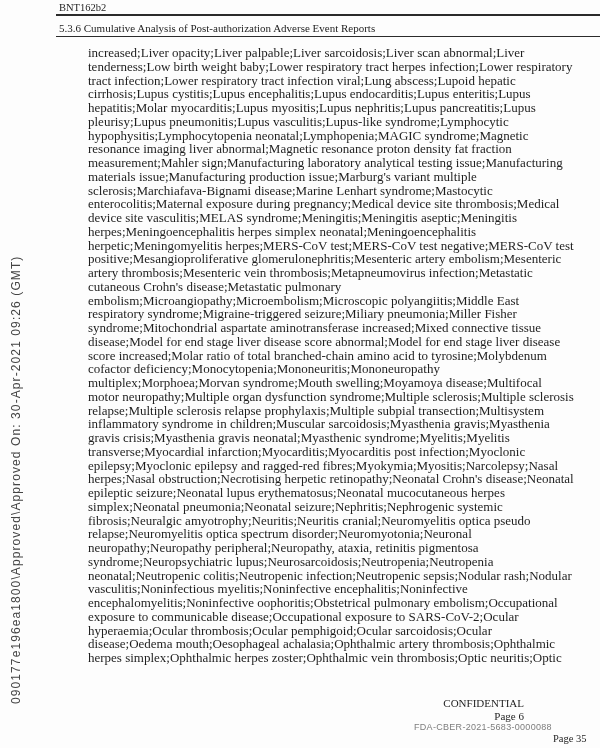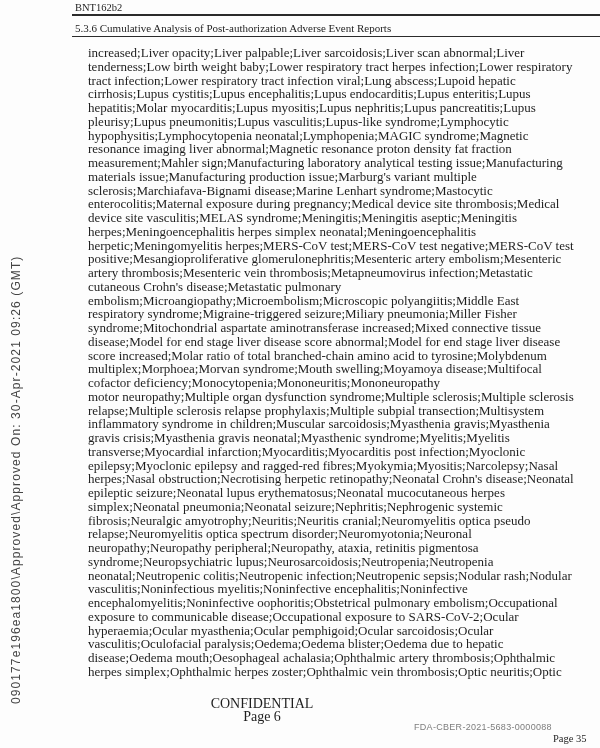--- a/index.html
+++ b/index.html
@@ -20,40 +20,40 @@
     transform-origin: 0 0;
     transform: rotate(-90deg);
     font-family: "Liberation Sans", sans-serif;
     font-size: 12px;
     letter-spacing: 1.1px;
     color: #444;
     white-space: nowrap;
   }
 
   
-  .header { position: absolute; left: 72px; top: 2px; right: 0; }
+  .header { position: absolute; left: 56px; top: 2px; right: 0; }
   .doc-id { font-size: 10.5px; padding-left: 3px; }
   .rule-thick { border-top: 2px solid #2b2b2b; margin-top: 1px; }
   .section-title { font-size: 11px; padding-left: 3px; margin-top: 6px; }
   .rule-thin { border-top: 1px solid #2b2b2b; margin-top: 2px; }
 
   
   .body-text {
     position: absolute;
     left: 88px; top: 46px;
     font-size: 13px;
     line-height: 13.75px;
     white-space: nowrap;
   }
   .body-text .line { height: 13.75px; }
 
   
   .footer-center {
     position: absolute; left: 0; top: 697px; width: 524px;
-    text-align: center; font-size: 14px; line-height: 13px;
+    text-align: right; font-size: 11px; line-height: 13px;
   }
   .fda-stamp {
     position: absolute; left: 414px; top: 722px;
     font-family: "Liberation Sans", sans-serif;
     font-size: 9px; font-weight: 400;
     letter-spacing: 0.3px;
     color: #7d7d7d;
   }
   .page-number {
     position: absolute; left: 553px; top: 733px;
@@ -91,41 +91,40 @@
       <div class="line">herpes;Meningoencephalitis herpes simplex neonatal;Meningoencephalitis</div>
       <div class="line">herpetic;Meningomyelitis herpes;MERS-CoV test;MERS-CoV test negative;MERS-CoV test</div>
       <div class="line">positive;Mesangioproliferative glomerulonephritis;Mesenteric artery embolism;Mesenteric</div>
       <div class="line">artery thrombosis;Mesenteric vein thrombosis;Metapneumovirus infection;Metastatic</div>
       <div class="line">cutaneous Crohn's disease;Metastatic pulmonary</div>
       <div class="line">embolism;Microangiopathy;Microembolism;Microscopic polyangiitis;Middle East</div>
       <div class="line">respiratory syndrome;Migraine-triggered seizure;Miliary pneumonia;Miller Fisher</div>
       <div class="line">syndrome;Mitochondrial aspartate aminotransferase increased;Mixed connective tissue</div>
       <div class="line">disease;Model for end stage liver disease score abnormal;Model for end stage liver disease</div>
       <div class="line">score increased;Molar ratio of total branched-chain amino acid to tyrosine;Molybdenum</div>
+      <div class="line">cofactor deficiency;Monocytopenia;Mononeuritis;Mononeuropathy</div>
       <div class="line">multiplex;Morphoea;Morvan syndrome;Mouth swelling;Moyamoya disease;Multifocal</div>
-      <div class="line">cofactor deficiency;Monocytopenia;Mononeuritis;Mononeuropathy</div>
       <div class="line">motor neuropathy;Multiple organ dysfunction syndrome;Multiple sclerosis;Multiple sclerosis</div>
       <div class="line">relapse;Multiple sclerosis relapse prophylaxis;Multiple subpial transection;Multisystem</div>
       <div class="line">inflammatory syndrome in children;Muscular sarcoidosis;Myasthenia gravis;Myasthenia</div>
       <div class="line">gravis crisis;Myasthenia gravis neonatal;Myasthenic syndrome;Myelitis;Myelitis</div>
       <div class="line">transverse;Myocardial infarction;Myocarditis;Myocarditis post infection;Myoclonic</div>
       <div class="line">epilepsy;Myoclonic epilepsy and ragged-red fibres;Myokymia;Myositis;Narcolepsy;Nasal</div>
       <div class="line">herpes;Nasal obstruction;Necrotising herpetic retinopathy;Neonatal Crohn's disease;Neonatal</div>
       <div class="line">epileptic seizure;Neonatal lupus erythematosus;Neonatal mucocutaneous herpes</div>
       <div class="line">simplex;Neonatal pneumonia;Neonatal seizure;Nephritis;Nephrogenic systemic</div>
       <div class="line">fibrosis;Neuralgic amyotrophy;Neuritis;Neuritis cranial;Neuromyelitis optica pseudo</div>
       <div class="line">relapse;Neuromyelitis optica spectrum disorder;Neuromyotonia;Neuronal</div>
       <div class="line">neuropathy;Neuropathy peripheral;Neuropathy, ataxia, retinitis pigmentosa</div>
       <div class="line">syndrome;Neuropsychiatric lupus;Neurosarcoidosis;Neutropenia;Neutropenia</div>
       <div class="line">neonatal;Neutropenic colitis;Neutropenic infection;Neutropenic sepsis;Nodular rash;Nodular</div>
       <div class="line">vasculitis;Noninfectious myelitis;Noninfective encephalitis;Noninfective</div>
       <div class="line">encephalomyelitis;Noninfective oophoritis;Obstetrical pulmonary embolism;Occupational</div>
       <div class="line">exposure to communicable disease;Occupational exposure to SARS-CoV-2;Ocular</div>
-      <div class="line">hyperaemia;Ocular myasthenia;Ocular pemphigoid;Ocular sarcoidosis;Ocular</div>
-      <div class="line">vasculitis;Oculofacial paralysis;Oedema;Oedema blister;Oedema due to hepatic</div>
+      <div class="line">hyperaemia;Ocular thrombosis;Ocular pemphigoid;Ocular sarcoidosis;Ocular</div>
       <div class="line">disease;Oedema mouth;Oesophageal achalasia;Ophthalmic artery thrombosis;Ophthalmic</div>
       <div class="line">herpes simplex;Ophthalmic herpes zoster;Ophthalmic vein thrombosis;Optic neuritis;Optic</div>
     </div>
 
   <div class="footer-center">
     <div>CONFIDENTIAL</div>
     <div>Page 6</div>
   </div>
 
   <div class="fda-stamp">FDA-CBER-2021-5683-0000088</div>

